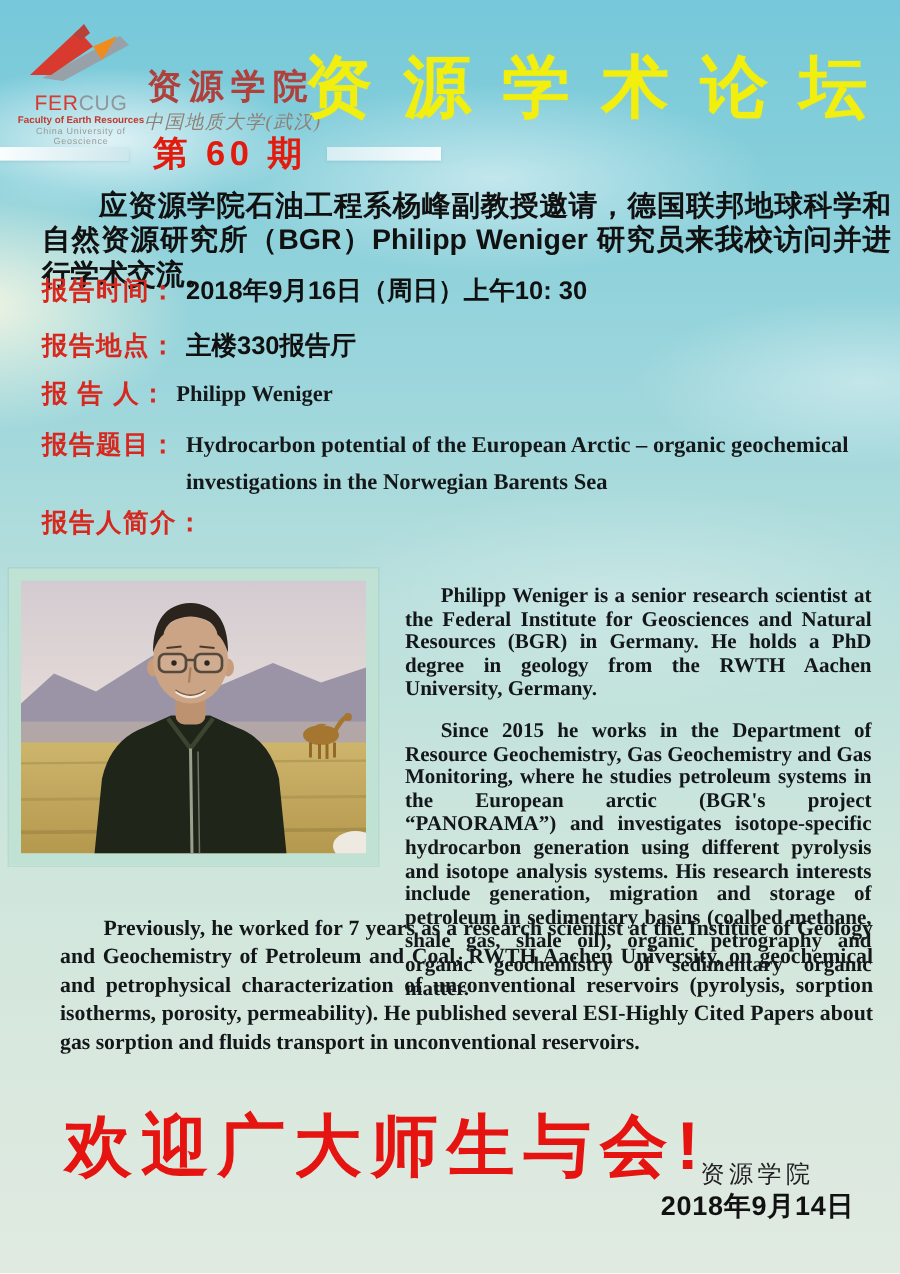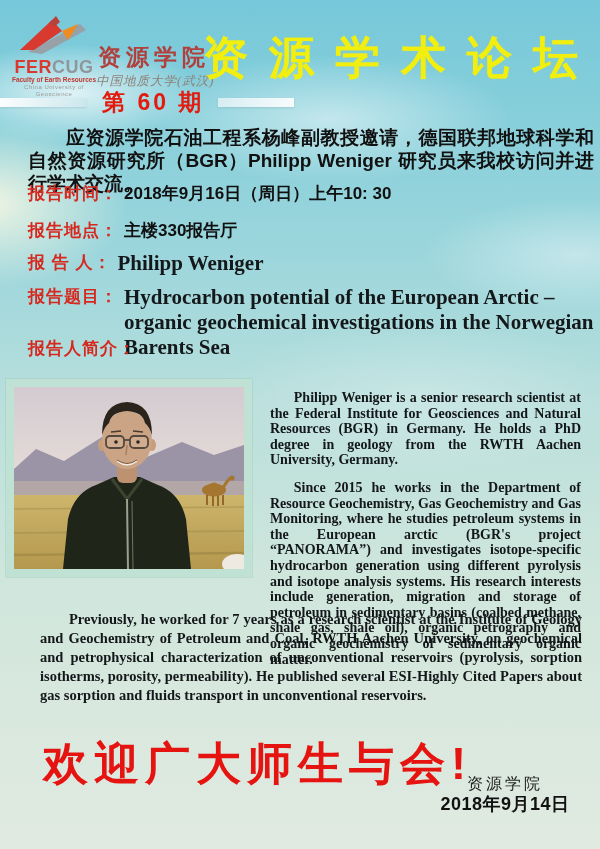--- a/index.html
+++ b/index.html
@@ -10,21 +10,21 @@
       radial-gradient(ellipse 180px 70px at 12% 11%, rgba(255,255,255,.75), rgba(255,255,255,0) 70%),
       radial-gradient(ellipse 260px 90px at 55% 14%, rgba(255,255,255,.5), rgba(255,255,255,0) 70%),
       radial-gradient(ellipse 200px 120px at -2% 24%, rgba(255,250,228,.85), rgba(255,250,228,0) 70%),
       radial-gradient(ellipse 220px 80px at 96% 30%, rgba(255,255,255,.4), rgba(255,255,255,0) 70%),
       radial-gradient(ellipse 300px 110px at 70% 47%, rgba(255,255,255,.25), rgba(255,255,255,0) 70%),
       linear-gradient(180deg,#76c8da 0%, #84ceda 12%, #9cd6dc 30%, #bce0dc 50%, #cfe6dc 68%, #d9e8de 84%, #e0eae1 100%);
   }
   .abs{position:absolute;}
   
   .logo-box{left:8px;top:10px;width:92px;text-align:center;}
-  .logo-word{font-weight:bold;font-size:18px;letter-spacing:.5px;line-height:18px;white-space:nowrap;}
+  .logo-word{font-weight:normal;font-size:14px;letter-spacing:.5px;line-height:18px;white-space:nowrap;}
   .logo-fer{color:#d93a30;}
   .logo-cug{color:#8f969c;}
   .logo-line1{color:#c03a32;font-size:6.5px;font-weight:bold;line-height:8px;white-space:nowrap;}
   .logo-line2{color:#9a9a96;font-size:6px;line-height:7px;letter-spacing:.5px;}
   .school-name{left:98px;top:42px;color:#b0403c;font-family:"Liberation Serif",serif;font-weight:bold;font-size:23px;letter-spacing:5px;white-space:nowrap;}
   .univ-cn{left:96px;top:73px;color:#8d8078;font-family:"Liberation Serif",serif;font-size:12.5px;letter-spacing:1px;white-space:nowrap;font-style:italic;}
   .forum-title{left:203px;top:28px;color:#f2ee0d;font-weight:bold;font-size:45px;letter-spacing:21px;white-space:nowrap;text-shadow:0 0 1px rgba(240,240,20,.6);}
   .issue-row{left:0;top:88px;width:600px;height:28px;display:flex;align-items:center;}
   .issue-bar{height:9px;background:linear-gradient(90deg,rgba(255,255,255,.95),rgba(203,230,236,.85));box-shadow:0 1px 2px rgba(120,160,170,.35);}
   .bar-left{width:86px;margin-right:16px;}
@@ -33,21 +33,21 @@
   
   .intro{left:28px;top:126px;width:566px;color:#111;font-weight:bold;font-size:19px;line-height:23px;text-indent:2em;text-align:justify;}
   .row{left:28px;display:flex;align-items:flex-start;}
   .row-label{color:#d6281e;font-weight:bold;font-size:17px;letter-spacing:1px;white-space:nowrap;flex:0 0 auto;}
   .row-value{color:#101010;font-weight:bold;font-size:17px;margin-left:6px;}
   .row-time{top:182px;}
   .row-venue{top:219px;align-items:flex-end;}
   .row-speaker{top:251px;}
   .row-topic{top:285px;}
   .row-biolabel{top:337px;}
-  .serif-val{font-family:"Liberation Serif",serif;font-weight:bold;font-size:21px;line-height:25px;color:#15181a;}
+  .serif-val{font-family:"Liberation Serif",serif;font-weight:bold;font-size:15px;line-height:25px;color:#15181a;}
   .topic-val{width:478px;}
   
   .photo-frame{left:6px;top:379px;border:8px solid #bfe2d4;width:230px;height:182px;box-shadow:0 0 0 1px rgba(160,200,185,.4);}
   .photo-frame svg{display:block;}
   
   .bio-col{left:258px;top:378px;width:335px;font-family:"Liberation Serif",serif;font-size:14px;line-height:15.6px;color:#14171a;text-align:justify;}
   .bio-col p{margin:12px;text-indent:1.7em;}
   .bio-wide{left:28px;top:598px;width:566px;font-family:"Liberation Serif",serif;font-size:14.5px;line-height:19px;color:#14171a;text-align:justify;font-weight:bold;}
   .bio-wide p{margin:12px;text-indent:2em;}
   .bio-col p{font-weight:bold;}

